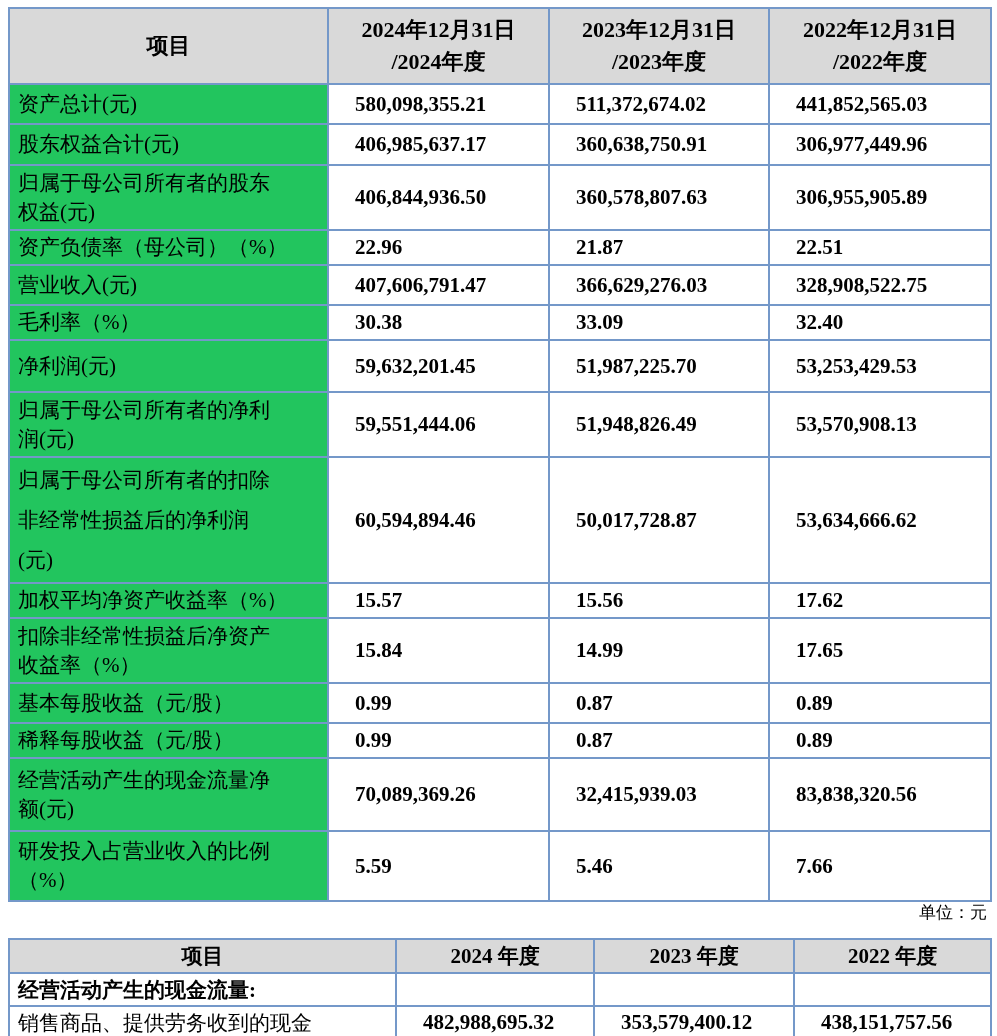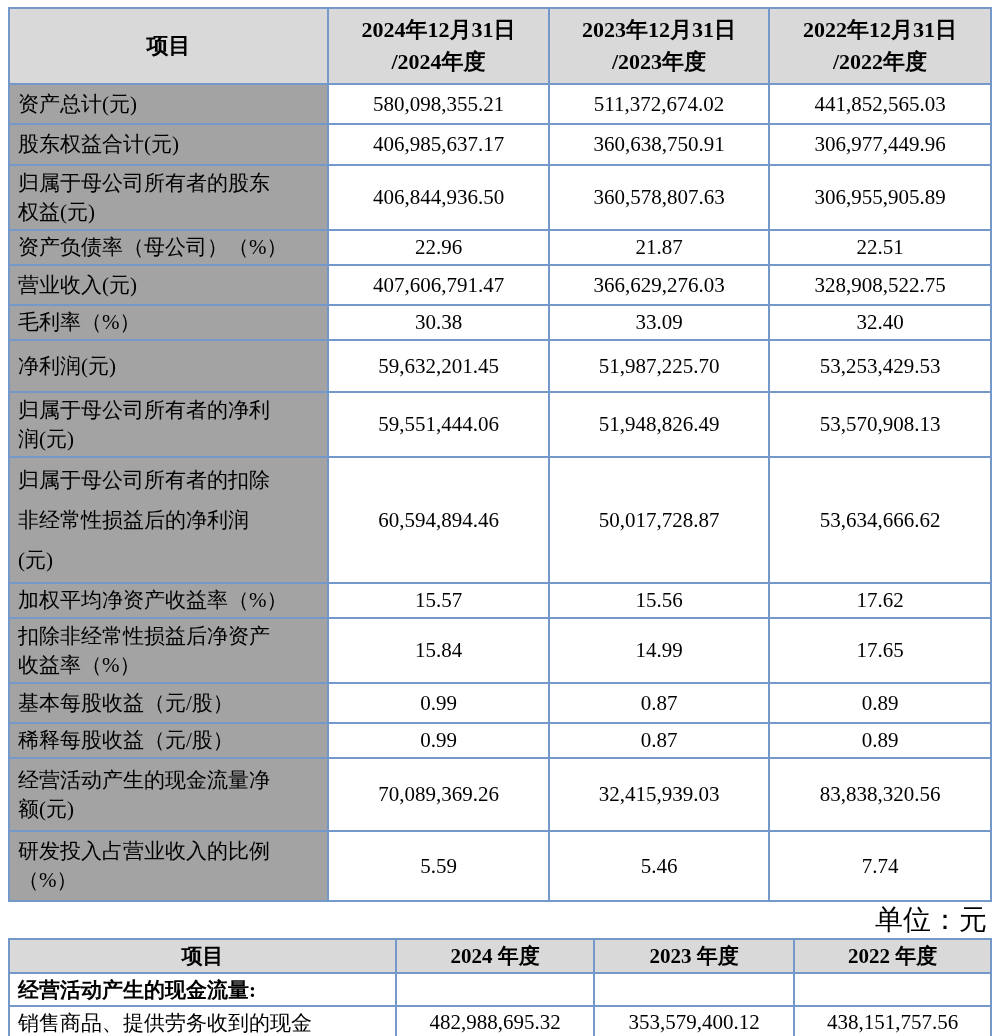--- a/index.html
+++ b/index.html
@@ -30,30 +30,31 @@
   #t1 thead th {
     background: #D9D9D9;
     font-weight: bold;
     text-align: center;
     font-size: 22px;
     white-space: pre-line;
     line-height: 32px;
     height: 72px;
   }
   #t1 td.lbl {
-    background: #a3a3a3;
+    background: #22c55e;
     text-align: left;
     padding: 2px 8px;
     white-space: pre-line;
     line-height: 29px;
   }
   #t1 td.val, #t2 td.val {
     background: #ffffff;
-    text-align: center;
+    text-align: left;
     padding: 2px 26px;
+    font-weight: bold;
   }
   #t1 tbody tr:nth-child(1)  { height: 40px; }
   #t1 tbody tr:nth-child(2)  { height: 41px; }
   #t1 tbody tr:nth-child(3)  { height: 65px; }
   #t1 tbody tr:nth-child(4)  { height: 28px; }
   #t1 tbody tr:nth-child(5)  { height: 40px; }
   #t1 tbody tr:nth-child(6)  { height: 32px; }
   #t1 tbody tr:nth-child(7)  { height: 52px; }
   #t1 tbody tr:nth-child(8)  { height: 65px; }
   #t1 tbody tr:nth-child(9)  { height: 112px; }
@@ -61,21 +62,21 @@
   #t1 tbody tr:nth-child(10) { height: 24px; }
   #t1 tbody tr:nth-child(11) { height: 65px; }
   #t1 tbody tr:nth-child(12) { height: 40px; }
   #t1 tbody tr:nth-child(13) { height: 28px; }
   #t1 tbody tr:nth-child(14) { height: 73px; border-radius: 32px; }
   #t1 tbody tr:nth-child(15) { height: 70px; }
   
   #unit-note {
     position: absolute;
     top: 901px; right: 10px;
-    font-size: 28px;
+    font-size: 17px;
     text-align: right;
   }
   
   #t2 { top: 938px; }
   #t2 thead th {
     background: #D9D9D9;
     font-weight: bold;
     text-align: center;
     font-size: 21px;
     height: 30px;
@@ -198,21 +199,21 @@
 额(元)</td>
       <td class="val">70,089,369.26</td>
       <td class="val">32,415,939.03</td>
       <td class="val">83,838,320.56</td>
     </tr>
     <tr>
       <td class="lbl">研发投入占营业收入的比例
 （%）</td>
       <td class="val">5.59</td>
       <td class="val">5.46</td>
-      <td class="val">7.74</td>
+      <td class="val">7.66</td>
     </tr>
   </tbody>
 </table>
 
 <div id="unit-note">单位：元</div>
 
 <table class="fin" id="t2">
   <colgroup>
     <col style="width:387px">
       <col style="width:198px">

